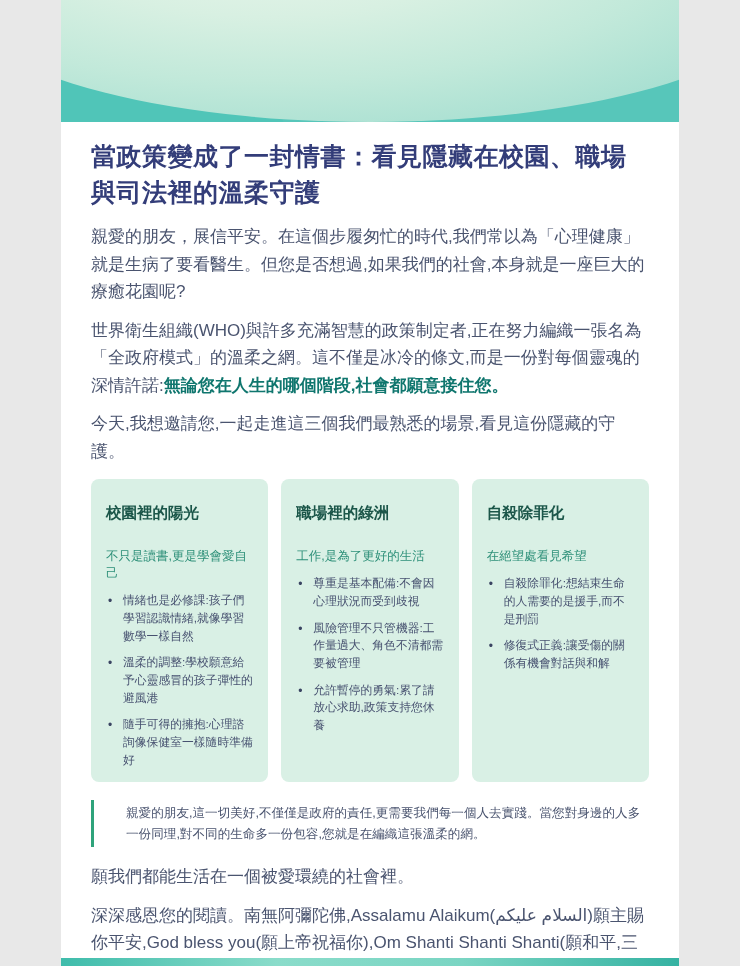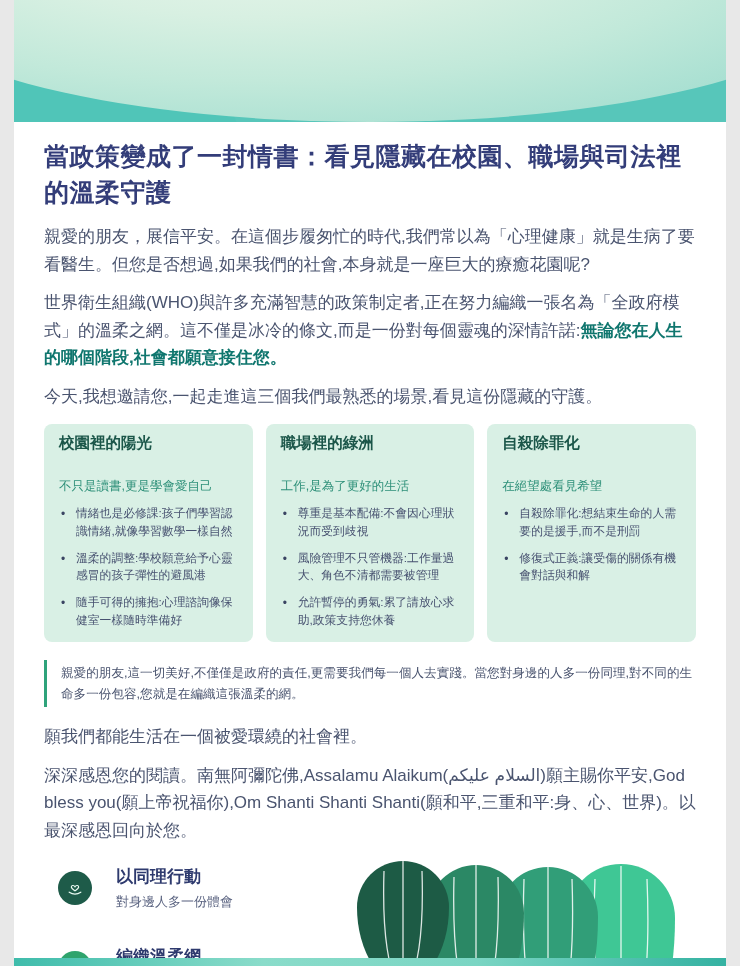--- a/index.html
+++ b/index.html
@@ -1,19 +1,19 @@
 <!DOCTYPE html>
 <html lang="zh-Hant"><head>
 <meta charset="utf-8">
 <style>
   * { box-sizing: border-box; margin: 0; padding: 0; }
   html,body { background:#e8e8e8; }
   body { font-family: "Liberation Sans", "DejaVu Sans", sans-serif; }
   .page {
-    position: relative; width: 712px; height: 966px; margin: 0 auto;
+    position: relative; width: 618px; height: 966px; margin: 0 auto;
     background: #ffffff; overflow: hidden;
   }
 
   
   .hero { position: relative; height: 122px; background: #57c6ba; overflow: hidden; }
   .hero .arc {
     position: absolute; left: -18%; right: -18%; top: -115%; height: 215%;
     border-radius: 50%;
     background: radial-gradient(ellipse at 38% 30%,
        #eaf6ec 0%, #d8f0e2 30%, #c2e9da 55%, #a9e0d2 78%, #93d9ca 100%);
@@ -32,38 +32,38 @@
   }
   p.body {
     font-size: 17px; line-height: 1.62; color: #4a546f; margin-bottom: 11px;
   }
   p.body strong { color: #0f766e; font-weight: 700; }
 
   
   .cards { display: flex; gap: 13px; margin: 14px 0 18px 0; }
   .card {
     flex: 1 1 0; background: #d9f0e5; border-radius: 8px;
-    padding: 9px 15px 13px 15px;
+    padding: 24px 15px 13px 15px;
   }
   .card h3 { font-size: 15.5px; font-weight: 700; color: #1b5649; margin-bottom: 8px; }
   .card .card-sub { font-size: 12.5px; color: #2e9079; margin-bottom: 10px; margin-top: 24px; }
   .card ul { list-style: none; }
   .card li {
     position: relative; font-size: 11.8px; line-height: 1.5;
     color: #475170; padding-left: 17px; margin-bottom: 9px;
   }
   .card li:last-child { margin-bottom: 0; }
   .card li::before {
     content: "•"; position: absolute; left: 2px; top: 0;
     color: #3a4462; font-size: 12px;
   }
 
   
   .quote {
-    border-left: 3px solid #2fa37b; padding: 3px 0 3px 14px;
+    border-left: 3px solid #2fa37b; padding: 3px 0 3px 32px;
     font-size: 12.6px; line-height: 1.62; color: #4a546f; margin: 4px 0 16px 0;
   }
 
   
   .bottom { display: flex; margin-top: 10px; }
   .actions { width: 316px; padding-left: 14px; padding-top: 10px; }
   .action { display: flex; align-items: center; margin-bottom: 34px; }
   .action-icon {
     flex: 0 0 34px; width: 34px; height: 34px; border-radius: 50%;
     display: flex; align-items: center; justify-content: center; margin-right: 24px;

